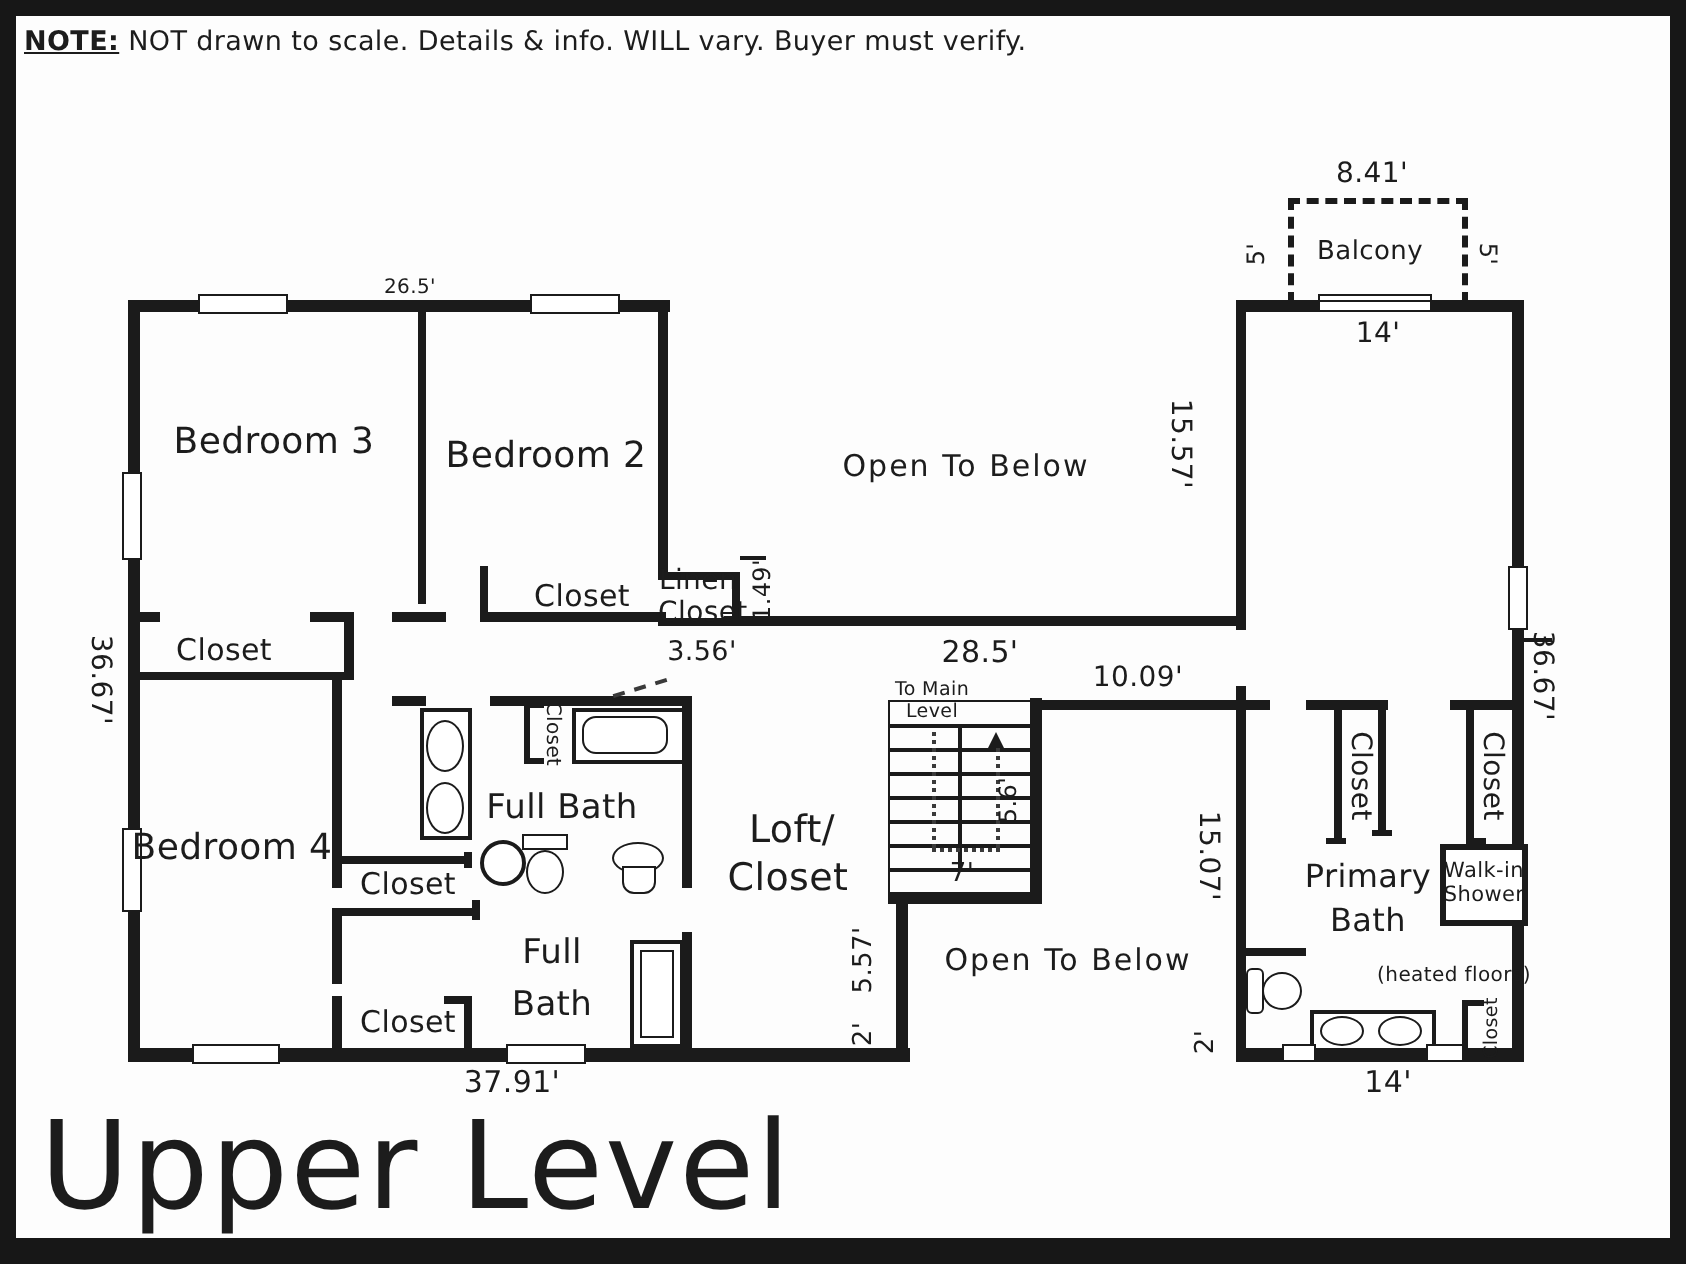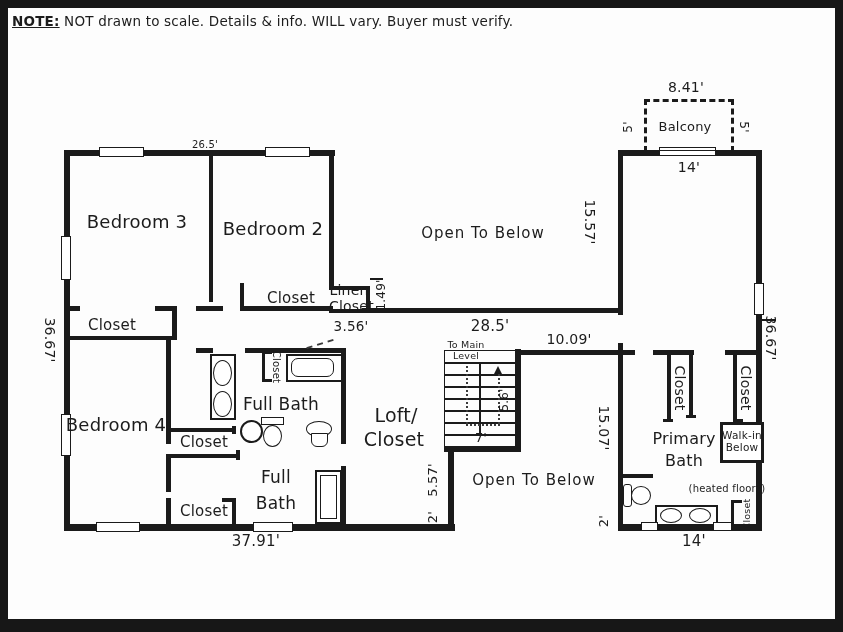--- a/index.html
+++ b/index.html
@@ -189,21 +189,21 @@
   <div class="lbl wrap" style="left:276px;top:490px;width:60px;font-size:17px;line-height:1.55">Full Bath</div>
   <div class="lbl" style="left:204px;top:511px;font-size:15px">Closet</div>
   <div class="lbl" style="left:396px;top:415px;font-size:19px">Loft/</div>
   <div class="lbl" style="left:394px;top:439px;font-size:19px">Closet</div>
   <div class="lbl" style="left:483px;top:233px;font-size:15px;letter-spacing:1px">Open To Below</div>
   <div class="lbl" style="left:534px;top:480px;font-size:15px;letter-spacing:1px">Open To Below</div>
   <div class="lbl wrap" style="left:466px;top:351px;width:48px;font-size:9.5px;transform:translate(-50%,-50%)">To Main Level</div>
   <div class="lbl" style="left:685px;top:126px;font-size:13px">Balcony</div>
   <div class="lbl cw" style="left:680px;top:388px;font-size:14px">Closet</div>
   <div class="lbl cw" style="left:746px;top:388px;font-size:14px">Closet</div>
-  <div class="lbl wrap" style="left:742px;top:442px;width:44px;font-size:10.5px;z-index:5">Walk-in Below</div>
+  <div class="lbl wrap" style="left:742px;top:442px;width:44px;font-size:10.5px;z-index:5">Walk-in Shower</div>
   <div class="lbl wrap" style="left:684px;top:450px;width:80px;font-size:16px;line-height:1.4">Primary Bath</div>
   <div class="lbl" style="left:727px;top:488px;font-size:10px">(heated floors)</div>
   <div class="lbl ccw" style="left:746px;top:514px;font-size:9.5px">Closet</div>
 
   <div class="lbl" style="left:205px;top:144px;font-size:10px">26.5'</div>
   <div class="lbl" style="left:686px;top:87px;font-size:14px">8.41'</div>
   <div class="lbl ccw" style="left:628px;top:127px;font-size:12px">5'</div>
   <div class="lbl cw" style="left:744px;top:127px;font-size:12px">5'</div>
   <div class="lbl" style="left:689px;top:167px;font-size:14px">14'</div>
   <div class="lbl cw" style="left:590px;top:222px;font-size:14px">15.57'</div>
@@ -215,14 +215,15 @@
   <div class="lbl cw" style="left:771px;top:338px;font-size:14px">36.67'</div>
   <div class="lbl ccw" style="left:504px;top:400px;font-size:12px">5.6'</div>
   <div class="lbl" style="left:481px;top:437px;font-size:13px">7'</div>
   <div class="lbl cw" style="left:604px;top:428px;font-size:14px">15.07'</div>
   <div class="lbl ccw" style="left:432px;top:480px;font-size:13px">5.57'</div>
   <div class="lbl ccw" style="left:432px;top:517px;font-size:13px">2'</div>
   <div class="lbl ccw" style="left:603px;top:521px;font-size:13px">2'</div>
   <div class="lbl" style="left:256px;top:541px;font-size:15px">37.91'</div>
   <div class="lbl" style="left:694px;top:541px;font-size:15px">14'</div>
 
+  <div id="title">Upper Level</div>
 
 </div>
 
 </body></html>

